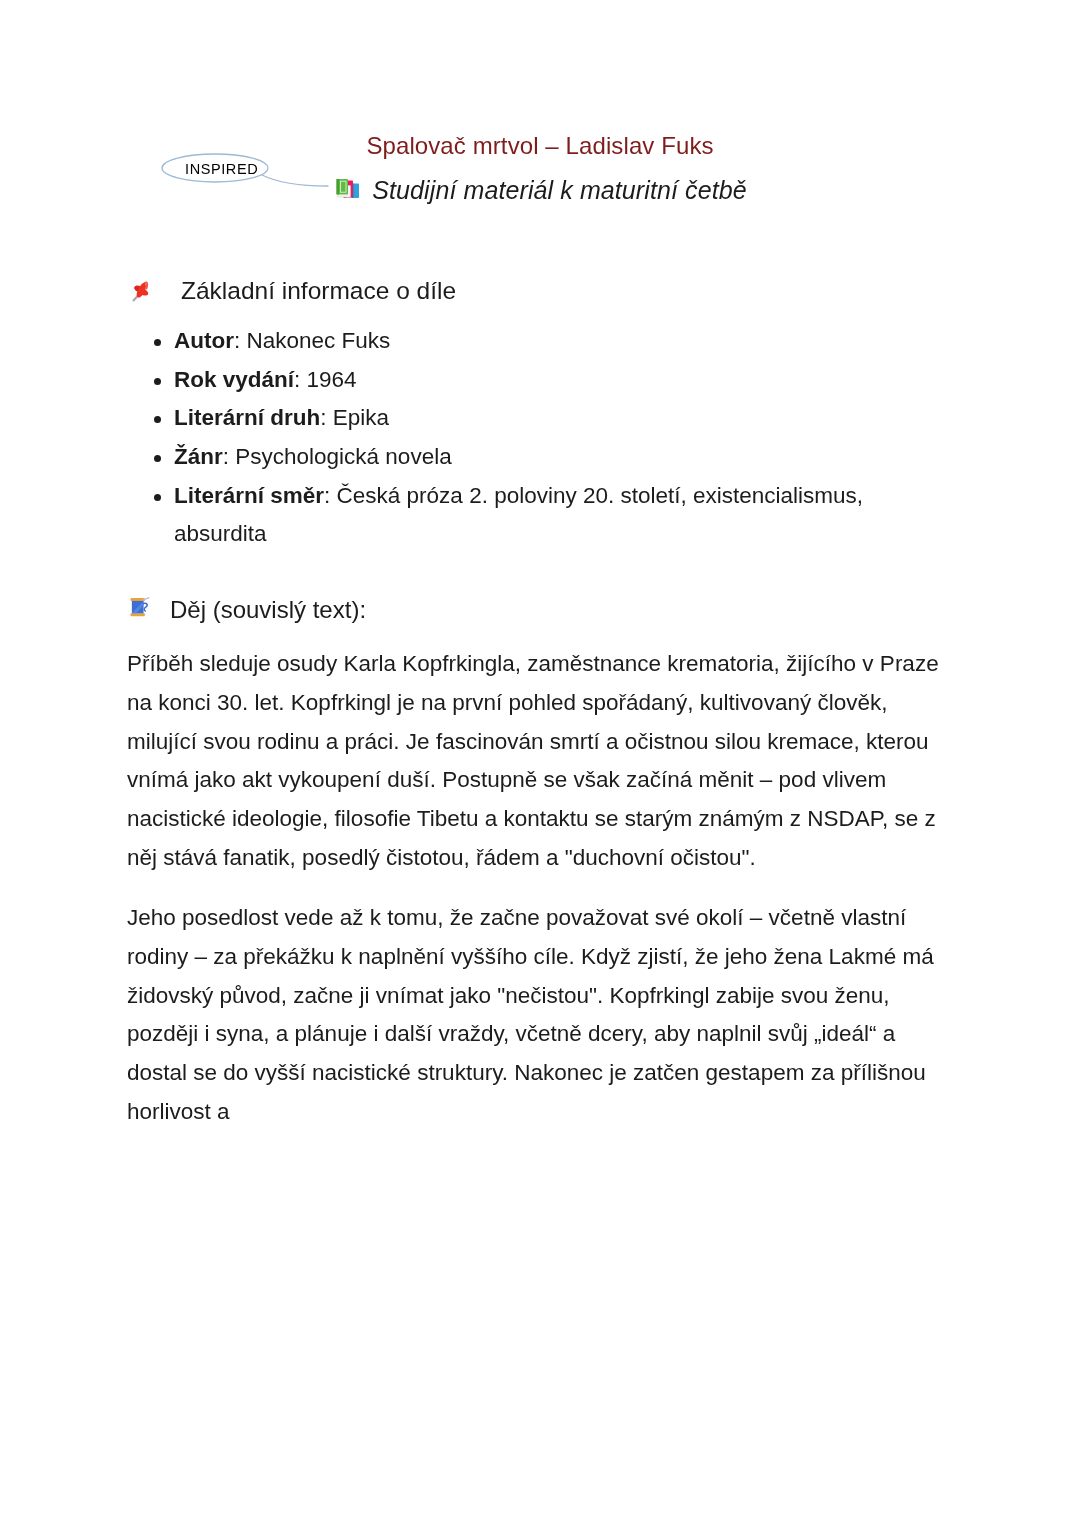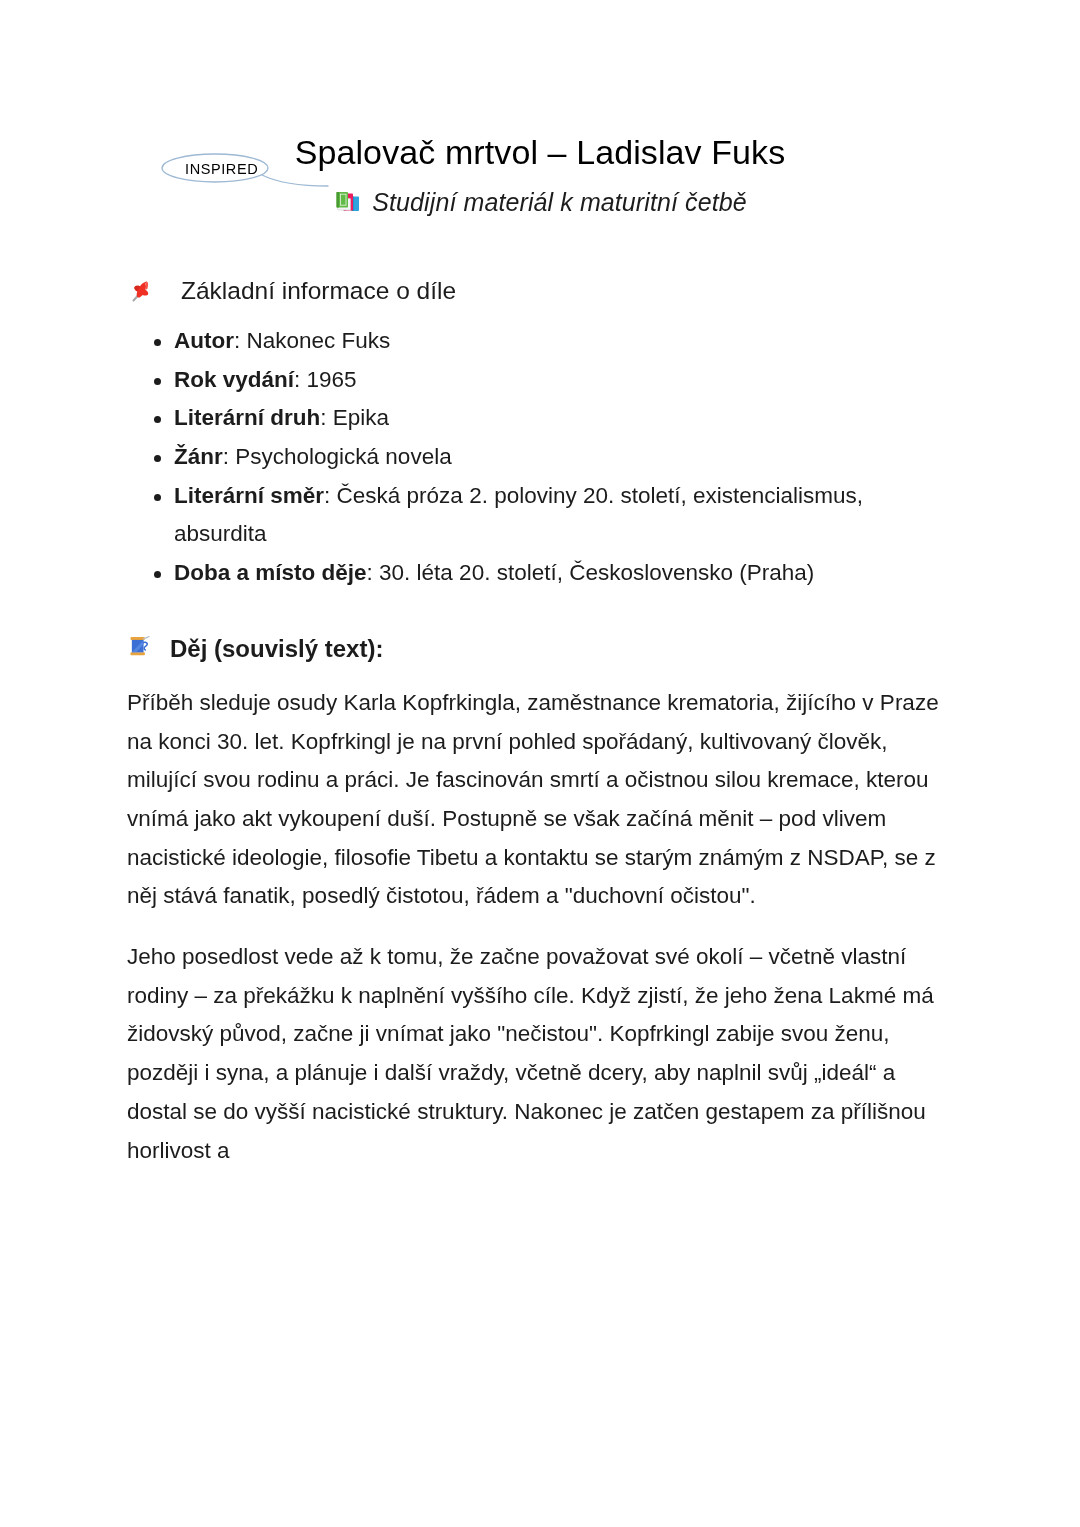--- a/index.html
+++ b/index.html
@@ -45,23 +45,23 @@
 
   
   .title-block {
     position: absolute;
     left: 0;
     top: 131px;
     width: 1080px;
     text-align: center;
   }
   .doc-title {
-    font-size: 34px;
+    font-size: 24px;
     font-weight: 400;
-    color: #000000;
+    color: #7f1d1d;
     line-height: 1.25;
     letter-spacing: 0.1px;
   }
   .subtitle-row {
     margin-top: 14px;
     display: flex;
     align-items: center;
     justify-content: center;
     gap: 9px;
   }
@@ -88,21 +88,21 @@
 
   .section-head {
     display: flex;
     align-items: flex-start;
     gap: 25px;
     font-size: 24.5px;
     font-weight: 400;
     color: #1c1c1c;
     line-height: 1.22;
   }
-  .section-head.second { gap: 17px; font-size: 24px; font-weight: bold; }
+  .section-head.second { gap: 17px; font-size: 24px; }
   .section-head .head-text { padding-top: 1px; }
 
   
   ul.info-list {
     list-style: none;
     margin: 16px 0 0 0;
     padding: 0;
   }
   ul.info-list > li {
     position: relative;
@@ -181,25 +181,24 @@
           <path d="M20.8 6.3 C17.6 7.4 15.6 9.0 14.0 11.2 C11.5 10.4 9.4 10.6 8.6 11.9 C7.8 13.2 9.0 15.0 11.3 16.4 C10.4 18.9 10.4 21.2 11.6 22.2 C12.9 23.2 14.9 22.1 16.5 20.0 C19.0 20.9 21.2 20.7 22.0 19.4 C22.8 18.0 21.6 16.2 19.3 14.8 C20.2 12.3 20.3 10.1 19.1 9.1 Z" fill="#ee3124"></path>
           <path d="M14.0 11.2 C11.5 10.4 9.4 10.6 8.6 11.9 C7.8 13.2 9.0 15.0 11.3 16.4 Z" fill="#d6291c"></path>
           <path d="M19.3 14.8 C20.2 12.3 20.3 10.1 19.1 9.1 L20.8 6.3 C22.4 7.6 22.6 10.6 21.3 14.0 Z" fill="#f9574a"></path>
         </svg>
       </span>
       <span class="head-text">Základní informace o díle</span>
     </div>
 
     <ul class="info-list">
       <li><span class="lbl">Autor</span><span>: </span><span>Nakonec Fuks</span></li>
-      <li><span class="lbl">Rok vydání</span><span>: </span><span>1965</span></li>
+      <li><span class="lbl">Rok vydání</span><span>: </span><span>1964</span></li>
       <li><span class="lbl">Literární druh</span><span>: </span><span>Epika</span></li>
       <li><span class="lbl">Žánr</span><span>: </span><span>Psychologická novela</span></li>
       <li><span class="lbl">Literární směr</span><span>: </span><span>Česká próza 2. poloviny 20. století, existencialismus, absurdita</span></li>
-      <li><span class="lbl">Doba a místo děje</span><span>: </span><span>30. léta 20. století, Československo (Praha)</span></li>
     </ul>
 
     <div class="gap-before-head"></div>
 
     <div class="section-head second">
       <span>
         <svg class="icon-spool" viewBox="0 0 30 30" aria-hidden="true">
           <rect x="5" y="4.5" width="16" height="3.2" rx="1" fill="#e8a33d"></rect>
           <rect x="5" y="21.5" width="16" height="3.2" rx="1" fill="#e8a33d"></rect>
           <rect x="6.5" y="7.7" width="13" height="13.8" fill="#3b6fd4"></rect>

